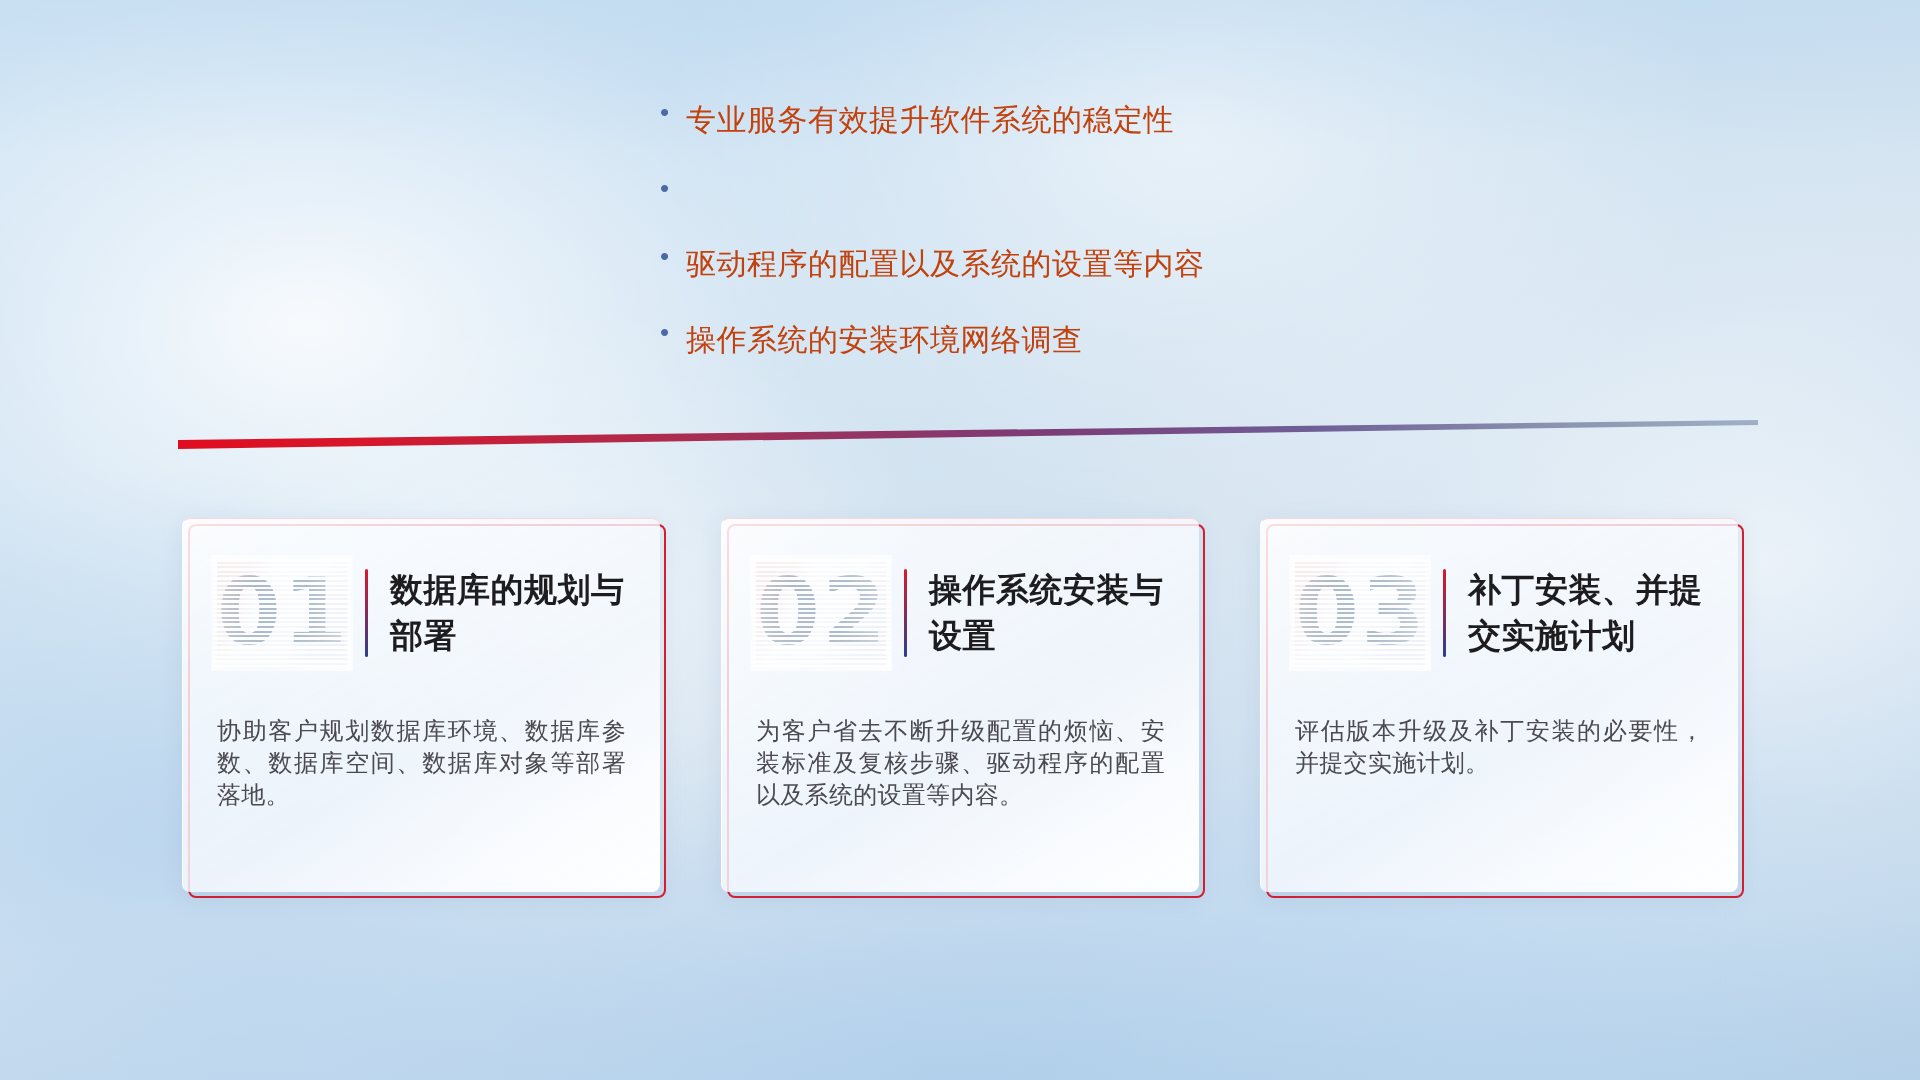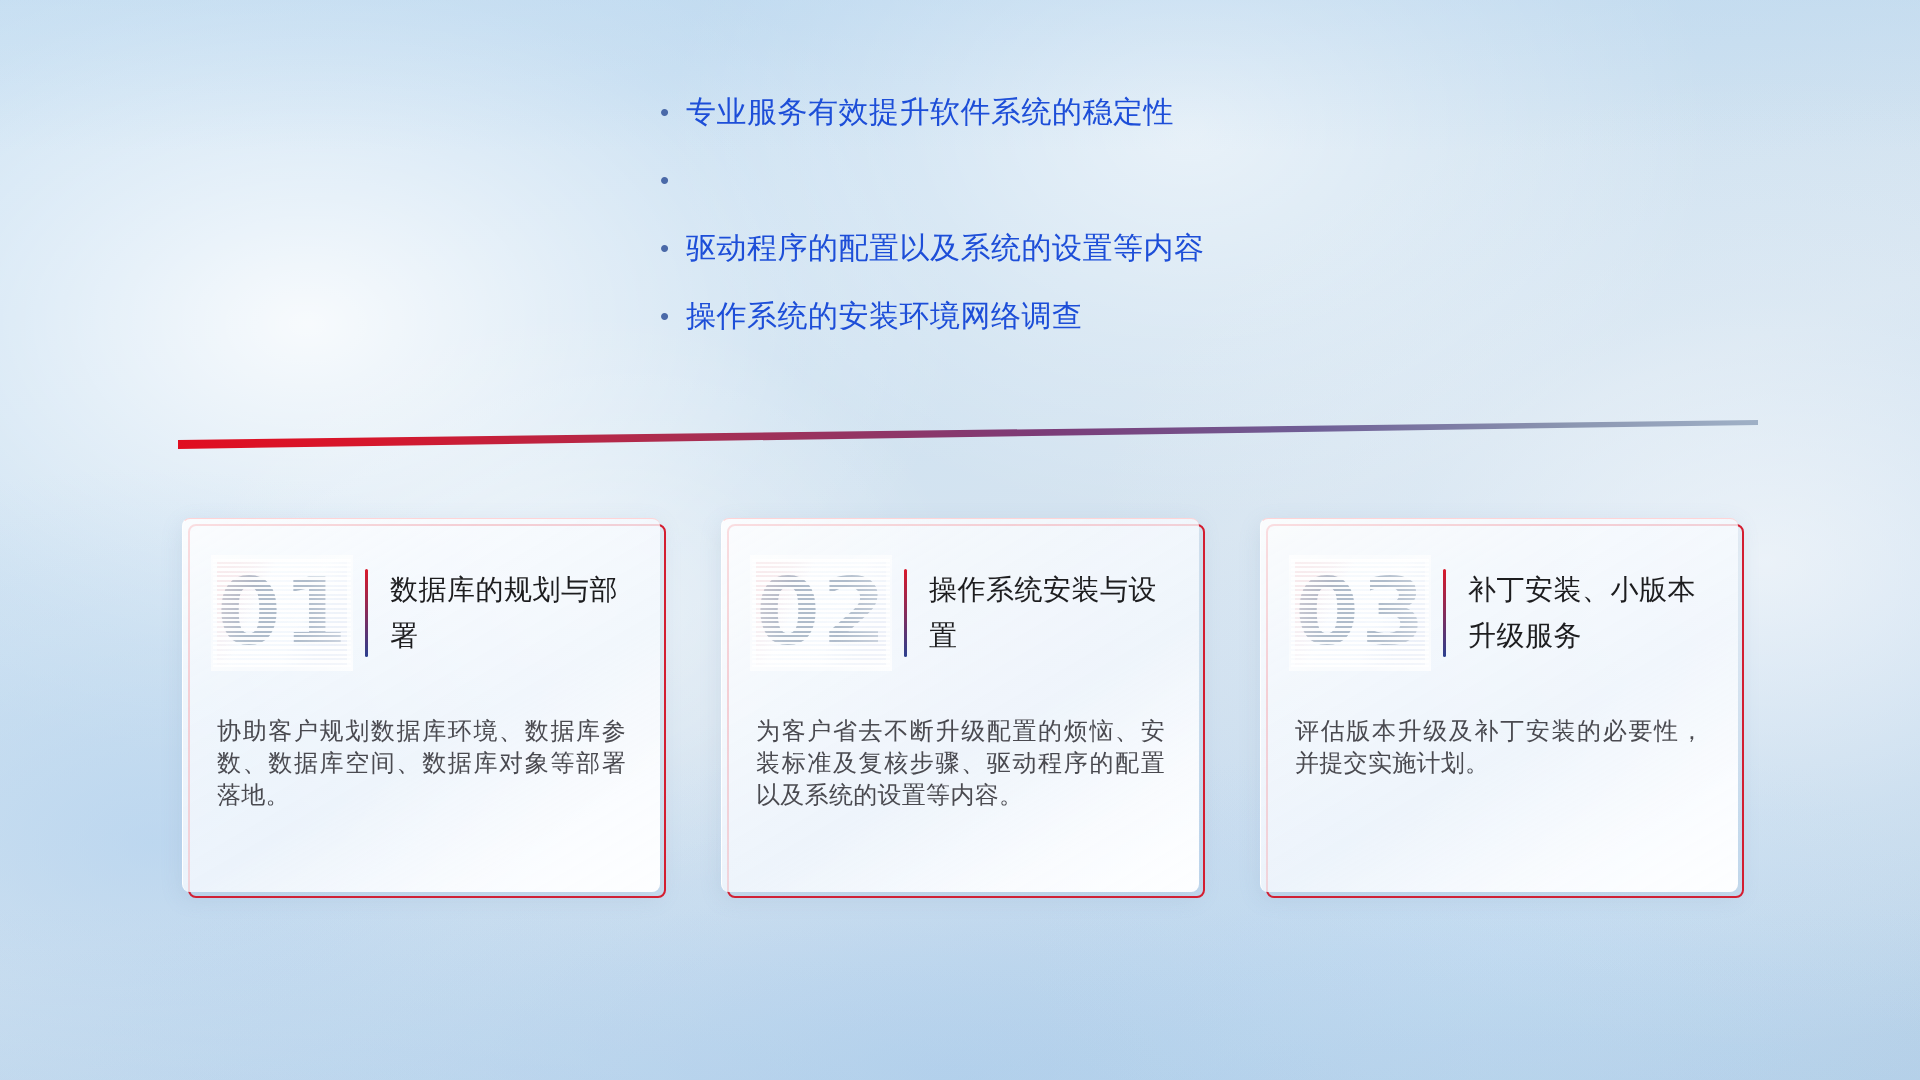--- a/index.html
+++ b/index.html
@@ -102,24 +102,25 @@
     width: 26px;
     flex: 0 0 26px;
     color: #4a69a8;
     font-size: 26px;
     line-height: 48px;
     text-align: left;
   }
   .bullet-text {
     font-size: 30px;
     line-height: 48px;
-    color: #1d4ed8;
+    color: #c2410c;
     letter-spacing: 0.5px;
     font-weight: 400;
     white-space: nowrap;
+    margin-top: 8px;
   }
 
   
   #divider {
     position: absolute;
     left: 178px;
     top: 418px;
     width: 1580px;
     height: 32px;
   }
@@ -240,24 +241,24 @@
   .card-rule {
     flex: 0 0 3px;
     width: 3px;
     height: 88px;
     margin: 0 22px 0 12px;
     background: linear-gradient(to bottom, #d9192b 0%, #8f2a55 45%, #2b3f8f 100%);
     border-radius: 2px;
   }
   .card-title {
     flex: 1 1 auto;
-    font-size: 28px;
+    font-size: 33px;
     line-height: 46px;
     color: #1d1d1f;
-    font-weight: 400;
+    font-weight: 700;
     letter-spacing: 0.5px;
     text-align: left;
   }
   .card-body {
     margin-top: 38px;
     font-size: 24px;
     line-height: 32px;
     color: #4a4a50;
     letter-spacing: 0.3px;
     text-align: justify;
@@ -353,20 +354,20 @@
       <div class="card-accent"></div>
       <div class="card-panel">
         <div class="card-header">
           <div class="card-num">
             <div class="card-num-text">03</div>
             <div class="card-num-tint"></div>
             <div class="card-num-mask"></div>
             <div class="card-num-fade"></div>
           </div>
           <div class="card-rule"></div>
-          <div class="card-title">补丁安装、小版本升级服务</div>
+          <div class="card-title">补丁安装、并提交实施计划</div>
         </div>
         <div class="card-body">评估版本升级及补丁安装的必要性，并提交实施计划。</div>
       </div>
     </div>
 
   </div>
 </div>
 
 </body></html>

